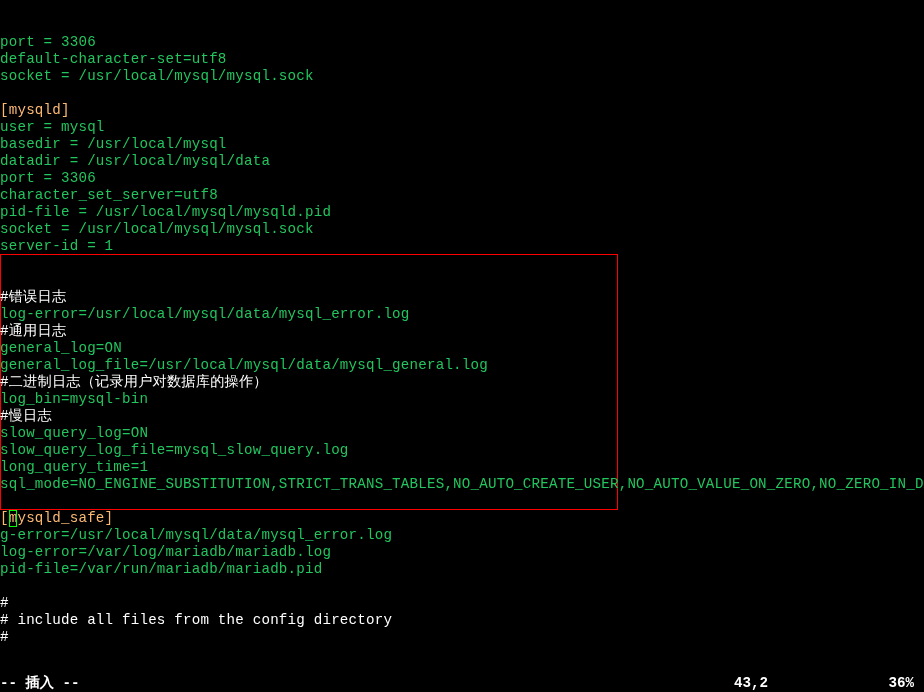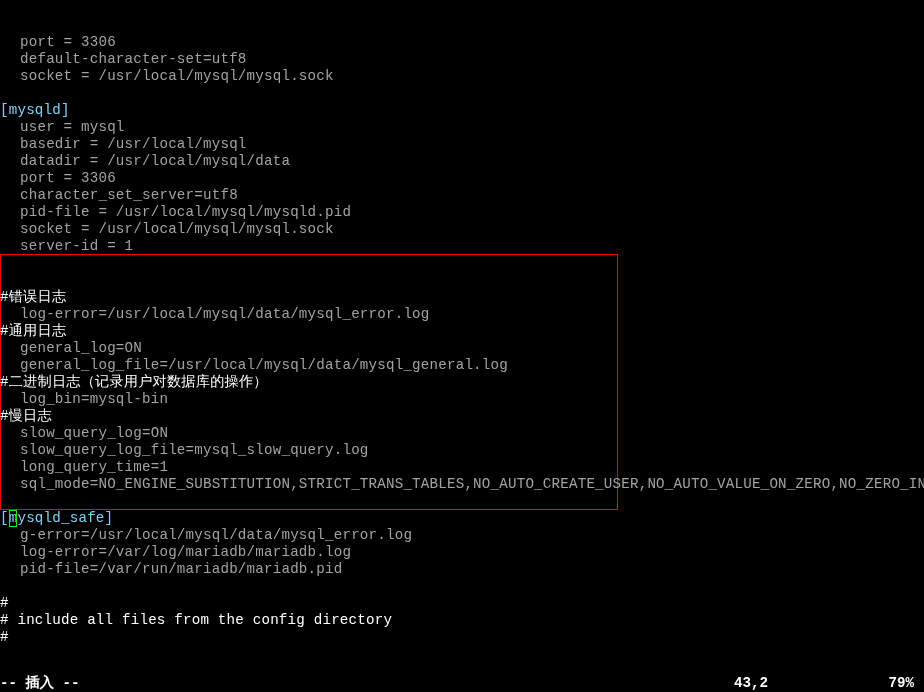--- a/index.html
+++ b/index.html
@@ -19,23 +19,23 @@
     padding: 0;
     white-space: pre;
     letter-spacing: 0.2px;
   }
   .line {
     display: block;
     height: 17px;
     white-space: pre;
     position: relative;
   }
-  .cyan { color: #7dd3fc; }
+  .cyan { color: #fdba74; }
   .blue { color: #ffffff; }
-  .white { color: #a3a3a3; padding-left: 20px; }
+  .white { color: #22c55e; }
   .redbox {
     position: absolute;
     left: 0px;
     top: 254px;   
     width: 618px;
     height: 256px; 
     border: 1px solid #ff0000;
     pointer-events: none;
     box-sizing: border-box;
   }
@@ -67,14 +67,14 @@
 <body>
 
 <div class="editor" id="editor">
   <div class="redbox"></div>
 <span class="line"><span class="white">port = 3306</span></span><span class="line"><span class="white">default-character-set=utf8</span></span><span class="line"><span class="white">socket = /usr/local/mysql/mysql.sock</span></span><span class="line"><span class="white"></span></span><span class="line"><span class="cyan">[mysqld]</span></span><span class="line"><span class="white">user = mysql</span></span><span class="line"><span class="white">basedir = /usr/local/mysql</span></span><span class="line"><span class="white">datadir = /usr/local/mysql/data</span></span><span class="line"><span class="white">port = 3306</span></span><span class="line"><span class="white">character_set_server=utf8</span></span><span class="line"><span class="white">pid-file = /usr/local/mysql/mysqld.pid</span></span><span class="line"><span class="white">socket = /usr/local/mysql/mysql.sock</span></span><span class="line"><span class="white">server-id = 1</span></span><span class="line"><span class="white"></span></span><span class="line"><span class="white"></span></span><span class="line"><span class="blue">#错误日志</span></span><span class="line"><span class="white">log-error=/usr/local/mysql/data/mysql_error.log</span></span><span class="line"><span class="blue">#通用日志</span></span><span class="line"><span class="white">general_log=ON</span></span><span class="line"><span class="white">general_log_file=/usr/local/mysql/data/mysql_general.log</span></span><span class="line"><span class="blue">#二进制日志（记录用户对数据库的操作）</span></span><span class="line"><span class="white">log_bin=mysql-bin</span></span><span class="line"><span class="blue">#慢日志</span></span><span class="line"><span class="white">slow_query_log=ON</span></span><span class="line"><span class="white">slow_query_log_file=mysql_slow_query.log</span></span><span class="line"><span class="white">long_query_time=1</span></span><span class="line"><span class="white">sql_mode=NO_ENGINE_SUBSTITUTION,STRICT_TRANS_TABLES,NO_AUTO_CREATE_USER,NO_AUTO_VALUE_ON_ZERO,NO_ZERO_IN_DATE,NO_ZERO_DATE,ERROR_FOR_DIVISION_BY_ZERO,PIPES_AS_CONCAT,ANSI_QUOTES</span></span><span class="line"><span class="white"></span></span><span class="line"><span class="cyan">[mysqld_safe]</span><span class="greenbox"></span></span><span class="line"><span class="white">g-error=/usr/local/mysql/data/mysql_error.log</span></span><span class="line"><span class="white">log-error=/var/log/mariadb/mariadb.log</span></span><span class="line"><span class="white">pid-file=/var/run/mariadb/mariadb.pid</span></span><span class="line"><span class="white"></span></span><span class="line"><span class="blue">#</span></span><span class="line"><span class="blue"># include all files from the config directory</span></span><span class="line"><span class="blue">#</span></span></div>
 
 <div class="status">
   <span class="mode">-- 插入 --</span>
   <span class="spacer"></span>
   <span class="pos">43,2</span>
-  <span class="pct">79%</span>
+  <span class="pct">36%</span>
 </div>
 
 </body></html>

